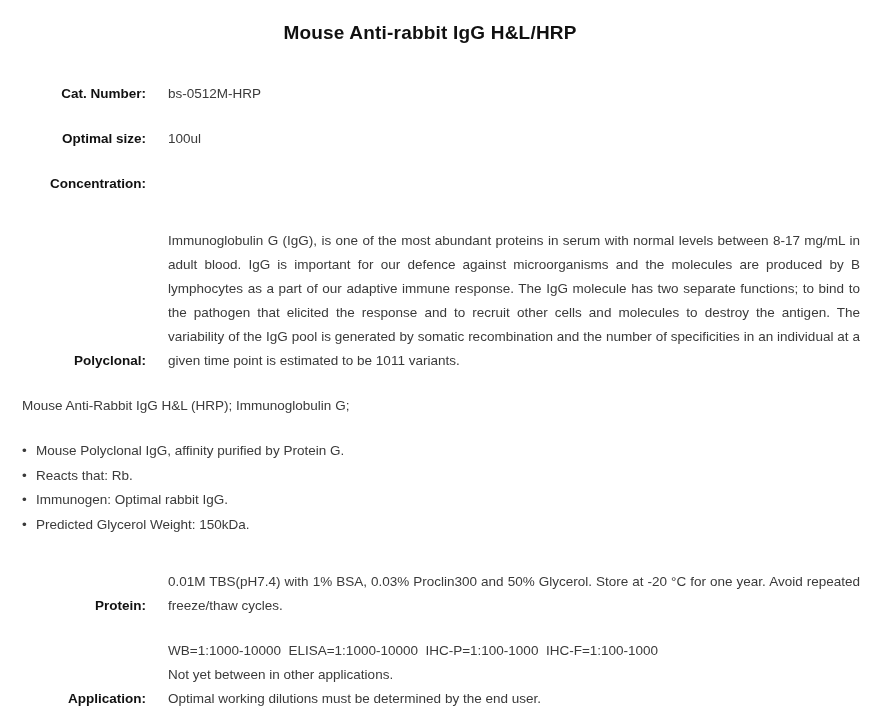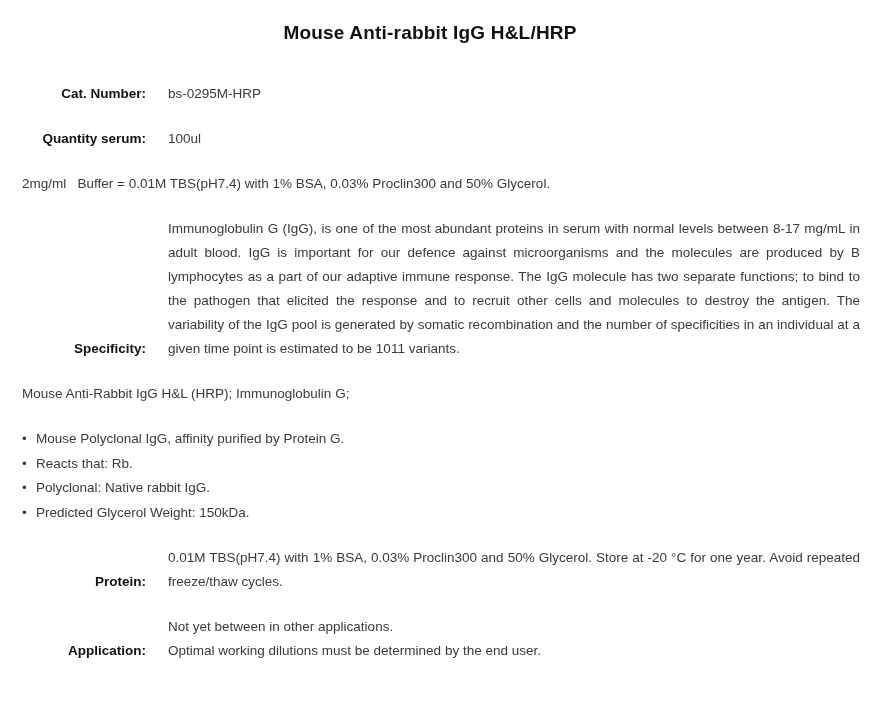--- a/index.html
+++ b/index.html
@@ -48,20 +48,21 @@
     margin-left: 22px;
     font-size: 13.5px;
     line-height: 24px;
     color: #3a3a3a;
   }
   .single-line {
     white-space: pre-wrap;
   }
   .justified {
     text-align: justify;
+    margin-top: 12px;
   }
   .bullet-list {
     list-style: none;
     margin: 0;
     padding: 0;
   }
   .bullet-list li {
     position: relative;
     padding-left: 14px;
     line-height: 24.5px;
@@ -79,70 +80,71 @@
 </style>
 </head>
 <body>
 
 <div class="page">
 
   <h1 class="doc-title">Mouse Anti-rabbit IgG H&amp;L/HRP</h1>
 
   <div class="field-row">
     <div class="field-label">Cat. Number:</div>
-    <div class="field-value single-line">bs-0295M-HRP</div>
+    <div class="field-value single-line">bs-0512M-HRP</div>
   </div>
 
   <div class="field-row">
-    <div class="field-label">Quantity serum:</div>
+    <div class="field-label">Optimal size:</div>
     <div class="field-value single-line">100ul</div>
   </div>
 
   <div class="field-row">
-    <div class="field-value single-line">2mg/ml   Buffer = 0.01M TBS(pH7.4) with 1% BSA, 0.03% Proclin300 and 50% Glycerol.</div>
+    <div class="field-label">Concentration:</div>
   </div>
 
   <div class="field-row">
-    <div class="field-label">Specificity:</div>
+    <div class="field-label">Polyclonal:</div>
     <div class="field-value justified">Immunoglobulin G (IgG), is one of the most abundant proteins in serum with normal levels between 8-17 mg/mL in adult blood. IgG is important for our defence against microorganisms and the molecules are produced by B lymphocytes as a part of our adaptive immune response. The IgG molecule has two separate functions; to bind to the pathogen that elicited the response and to recruit other cells and molecules to destroy the antigen. The variability of the IgG pool is generated by somatic recombination and the number of specificities in an individual at a given time point is estimated to be 1011 variants.</div>
   </div>
 
   <div class="field-row">
     <div class="field-value single-line">Mouse Anti-Rabbit IgG H&amp;L (HRP); Immunoglobulin G;</div>
   </div>
 
   <div class="field-row">
     <div class="field-value">
       <ul class="bullet-list">
         <li>
           <span class="bullet-dot">•</span>
           <span>Mouse Polyclonal IgG, affinity purified by Protein G.</span>
         </li>
         <li>
           <span class="bullet-dot">•</span>
           <span>Reacts that: Rb.</span>
         </li>
         <li>
           <span class="bullet-dot">•</span>
-          <span>Polyclonal: Native rabbit IgG.</span>
+          <span>Immunogen: Optimal rabbit IgG.</span>
         </li>
         <li>
           <span class="bullet-dot">•</span>
           <span>Predicted Glycerol Weight: 150kDa.</span>
         </li>
       </ul>
     </div>
   </div>
 
   <div class="field-row">
     <div class="field-label">Protein:</div>
     <div class="field-value justified">0.01M TBS(pH7.4) with 1% BSA, 0.03% Proclin300 and 50% Glycerol. Store at -20 °C for one year. Avoid repeated freeze/thaw cycles.</div>
   </div>
 
   <div class="field-row">
     <div class="field-label">Application:</div>
     <div class="field-value multi-line">
+      <div>WB=1:1000-10000  ELISA=1:1000-10000  IHC-P=1:100-1000  IHC-F=1:100-1000</div>
       <div>Not yet between in other applications.</div>
       <div>Optimal working dilutions must be determined by the end user.</div>
     </div>
   </div>
 
 </div>
 
 </body></html>

